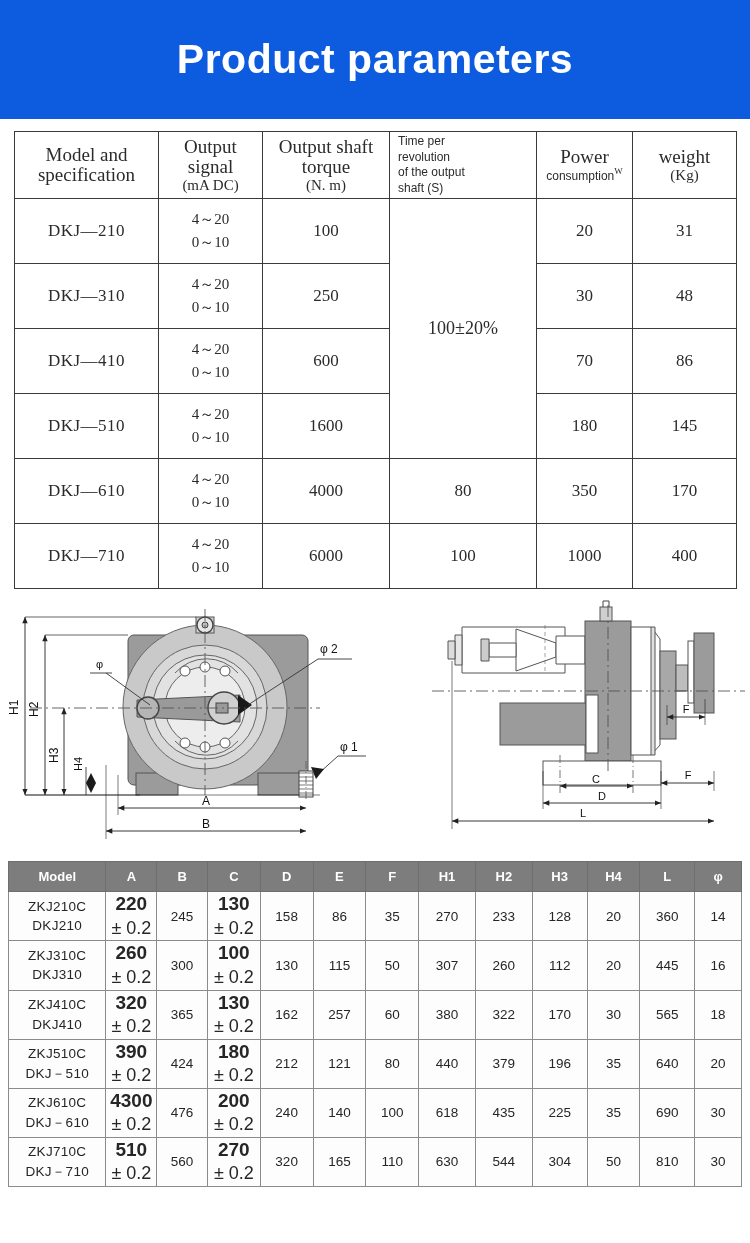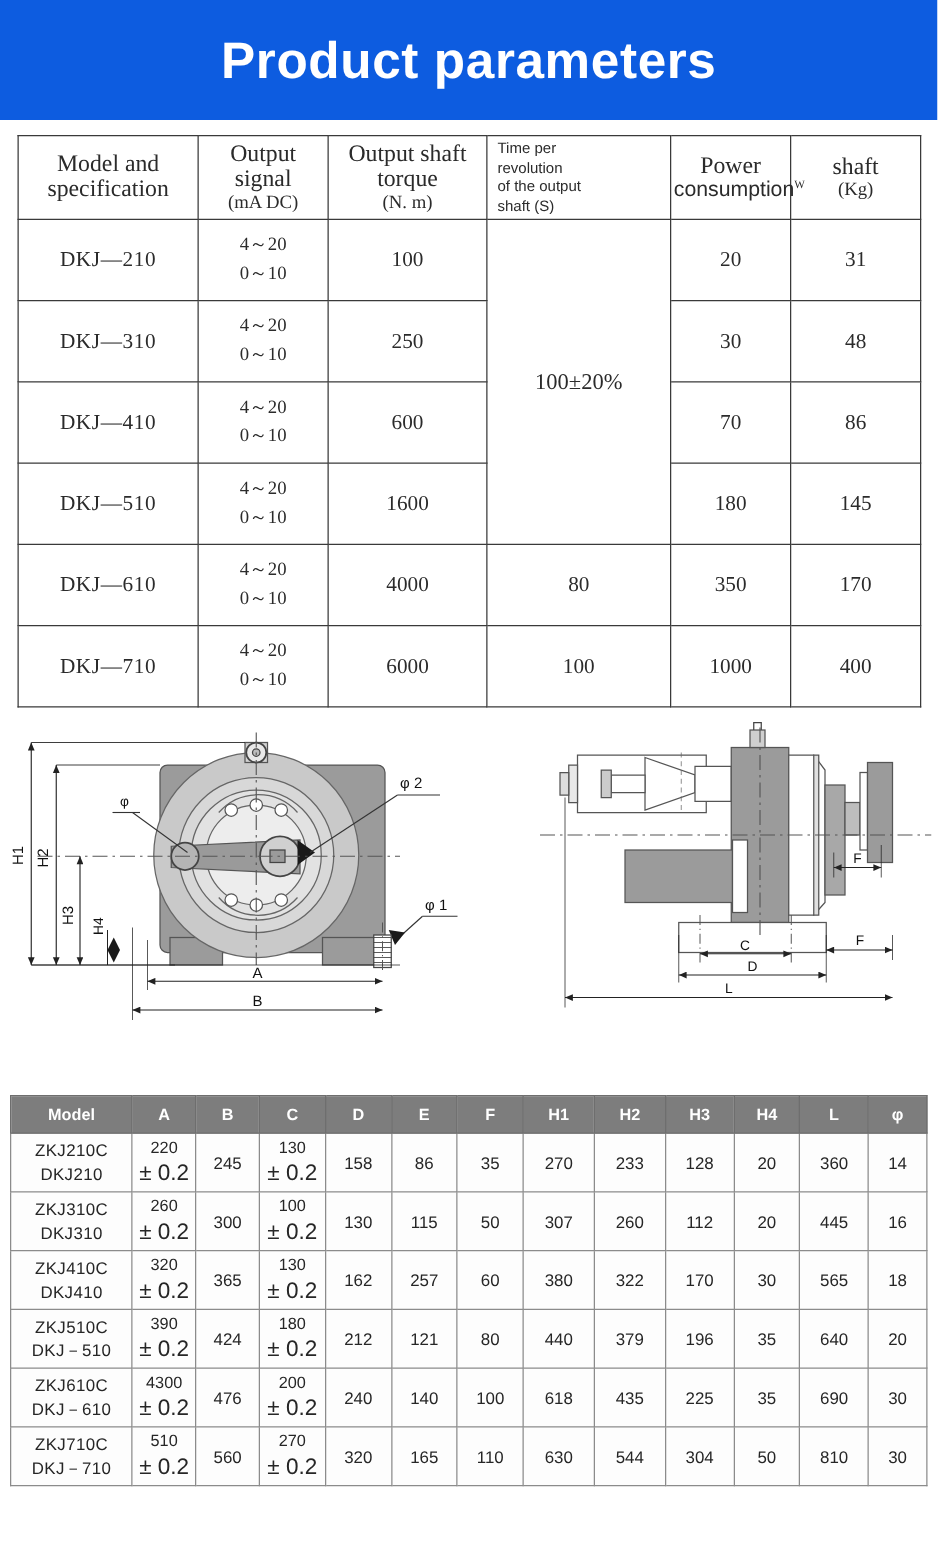--- a/index.html
+++ b/index.html
@@ -7,21 +7,21 @@
     width: 750px;
     height: 1243px;
     background: #ffffff;
     font-family: "Liberation Sans", sans-serif;
     overflow: hidden;
   }
   .page { position: relative; width: 750px; height: 1243px; background:#fff; }
 
   
   .banner {
-    width: 750px; height: 96px;
+    width: 750px; height: 119px;
     background: #0d5ce0;
     display: flex; align-items: center; justify-content: center;
   }
   .banner-title {
     color: #ffffff;
     font-size: 41px;
     font-weight: 700;
     letter-spacing: 0.5px;
     font-family: "Liberation Sans", sans-serif;
   }
@@ -44,61 +44,60 @@
     padding: 2px 2px;
   }
   table.spec thead td { height: 62px; }
   table.spec tbody td { height: 65px; }
 
   .h-big { font-size: 19px; line-height: 1.05; display:block; }
   .h-sub { font-size: 15px; line-height: 1.15; display:block; }
   .h-small { font-size: 12px; line-height: 1.3; text-align: left; padding-left: 6px; display:block;
              font-family: "Liberation Sans", sans-serif; }
   .h-pw { font-size: 19px; display:block; line-height: 1.0; }
-  .h-pw-sub { font-size: 17px; display:inline; font-family:"Liberation Sans",sans-serif; }
+  .h-pw-sub { font-size: 12px; display:inline; font-family:"Liberation Sans",sans-serif; }
   .h-pw-sup { font-size: 9px; vertical-align: super; }
 
   .cell-model { font-size: 17px; letter-spacing: 0.5px; margin-left: 32px; }
   .cell-sig { font-size: 15px; line-height: 1.55; }
   .cell-num { font-size: 17px; }
   .cell-time { font-size: 18px; }
 
   
   .draw-area { position: relative; width: 750px; height: 260px; margin-top: 6px; }
   .draw-area svg { display: block; }
 
   
   .dim-wrap { padding: 6px 8px 0 8px; }
   table.dim {
     width: 734px;
     border-collapse: collapse;
     table-layout: fixed;
     font-family: "Liberation Sans", sans-serif;
     color: #262626;
-    margin-top: 38px;
   }
   table.dim th {
     background: #7d7d7d;
     color: #ffffff;
     font-size: 13px;
     font-weight: 700;
     height: 30px;
     border: 1px solid #6e6e6e;
     text-align: center;
   }
   table.dim td {
     border: 1px solid #8b8b8b;
     text-align: center;
     vertical-align: middle;
     height: 47px;
     font-size: 13.5px;
     background: #fdfdfd;
   }
   td.model-cell { font-size: 13.5px; line-height: 1.45; letter-spacing: .3px; }
-  .tol-main { display:block; font-size: 13px; line-height: 1.3; }
+  .tol-main { display:block; font-size: 19px; line-height: 1.3; font-weight: bold; }
   .tol-sub  { display:block; font-size: 18px; line-height: 1.3; }
 </style>
 </head>
 <body>
 
 <div class="page">
 
   <div class="banner">
     <div class="banner-title">Product parameters</div>
   </div>
@@ -133,21 +132,21 @@
             <span class="h-small">Time per</span>
             <span class="h-small">revolution</span>
             <span class="h-small">of the output</span>
             <span class="h-small">shaft    (S)</span>
           </td>
           <td>
             <span class="h-pw">Power</span>
             <span><span class="h-pw-sub">consumption</span><span class="h-pw-sup">W</span></span>
           </td>
           <td>
-            <span class="h-big">shaft</span>
+            <span class="h-big">weight</span>
             <span class="h-sub">(Kg)</span>
           </td>
         </tr>
       </thead>
       <tbody>
         <tr>
           <td class="cell-model">DKJ—210</td>
           <td class="cell-sig">
             <span>4～20</span><br>
             <span>0～10</span>

